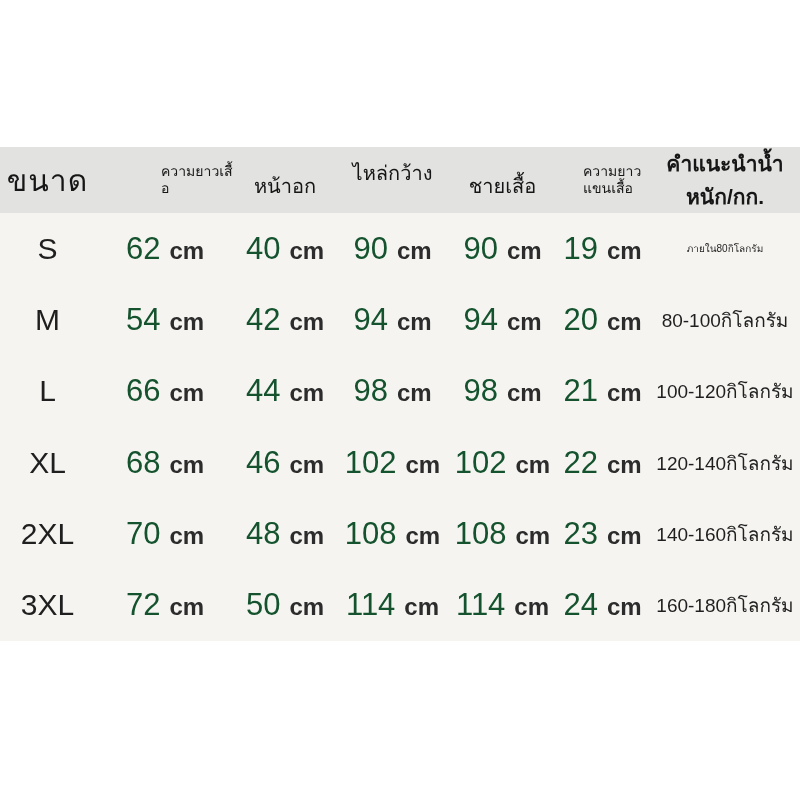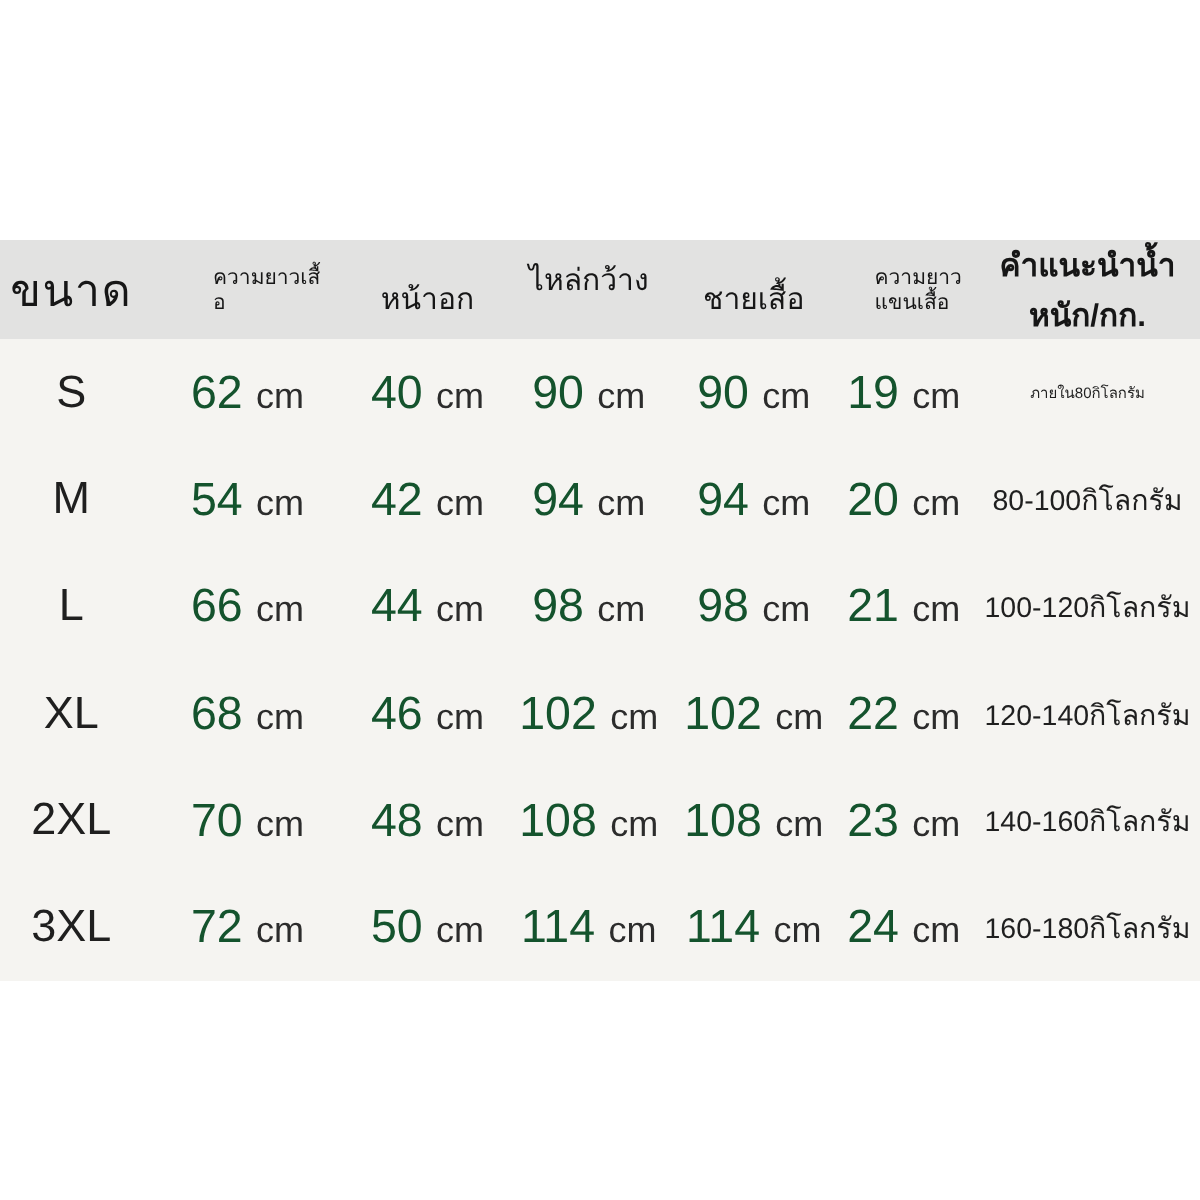--- a/index.html
+++ b/index.html
@@ -10,21 +10,21 @@
     width: 800px;
     height: 800px;
     background: #ffffff;
     font-family: "Liberation Sans", sans-serif;
     overflow: hidden;
     position: relative;
   }
   .size-chart {
     position: absolute;
     left: 0;
-    top: 160px;
+    top: 147px;
     width: 800px;
     height: 494px;
     background: #f5f4f1;
   }
   .grid-row {
     display: grid;
     grid-template-columns: 95px 140px 100px 115px 105px 95px 150px;
     align-items: center;
   }
   .header-row {
@@ -35,21 +35,21 @@
   .header-cell {
     display: flex;
     justify-content: center;
     align-items: center;
     text-align: center;
   }
   .hc-size   { font-size: 30px; font-weight: 500; letter-spacing: 1px; }
   .hc-small  {
     font-size: 14px;
     line-height: 1.2;
-    justify-content: center;
+    justify-content: flex-end;
     padding-left: 28px;
   }
   .hc-small .wrap {
     max-width: 74px;
     word-break: break-all;
     text-align: left;
   }
   .hc-mid    { font-size: 20px; }
   .hc-mid.up   { transform: translateY(-7px); }
   .hc-mid.down { transform: translateY(6px); }
@@ -76,20 +76,21 @@
   .num {
     font-family: Liberation Sans, sans-serif;
     font-size: 31px;
     color: #14532d;
   }
   .unit {
     font-family: "Liberation Sans", sans-serif;
     font-size: 24px;
     color: #2c2c2c;
     margin-left: 9px;
+    font-weight: bold;
   }
   .weight-cell {
     font-size: 19px;
     color: #1f1f1f;
     white-space: nowrap;
   }
   .data-row:first-child .weight-cell {
     font-size: 10px;
   }
 </style>

